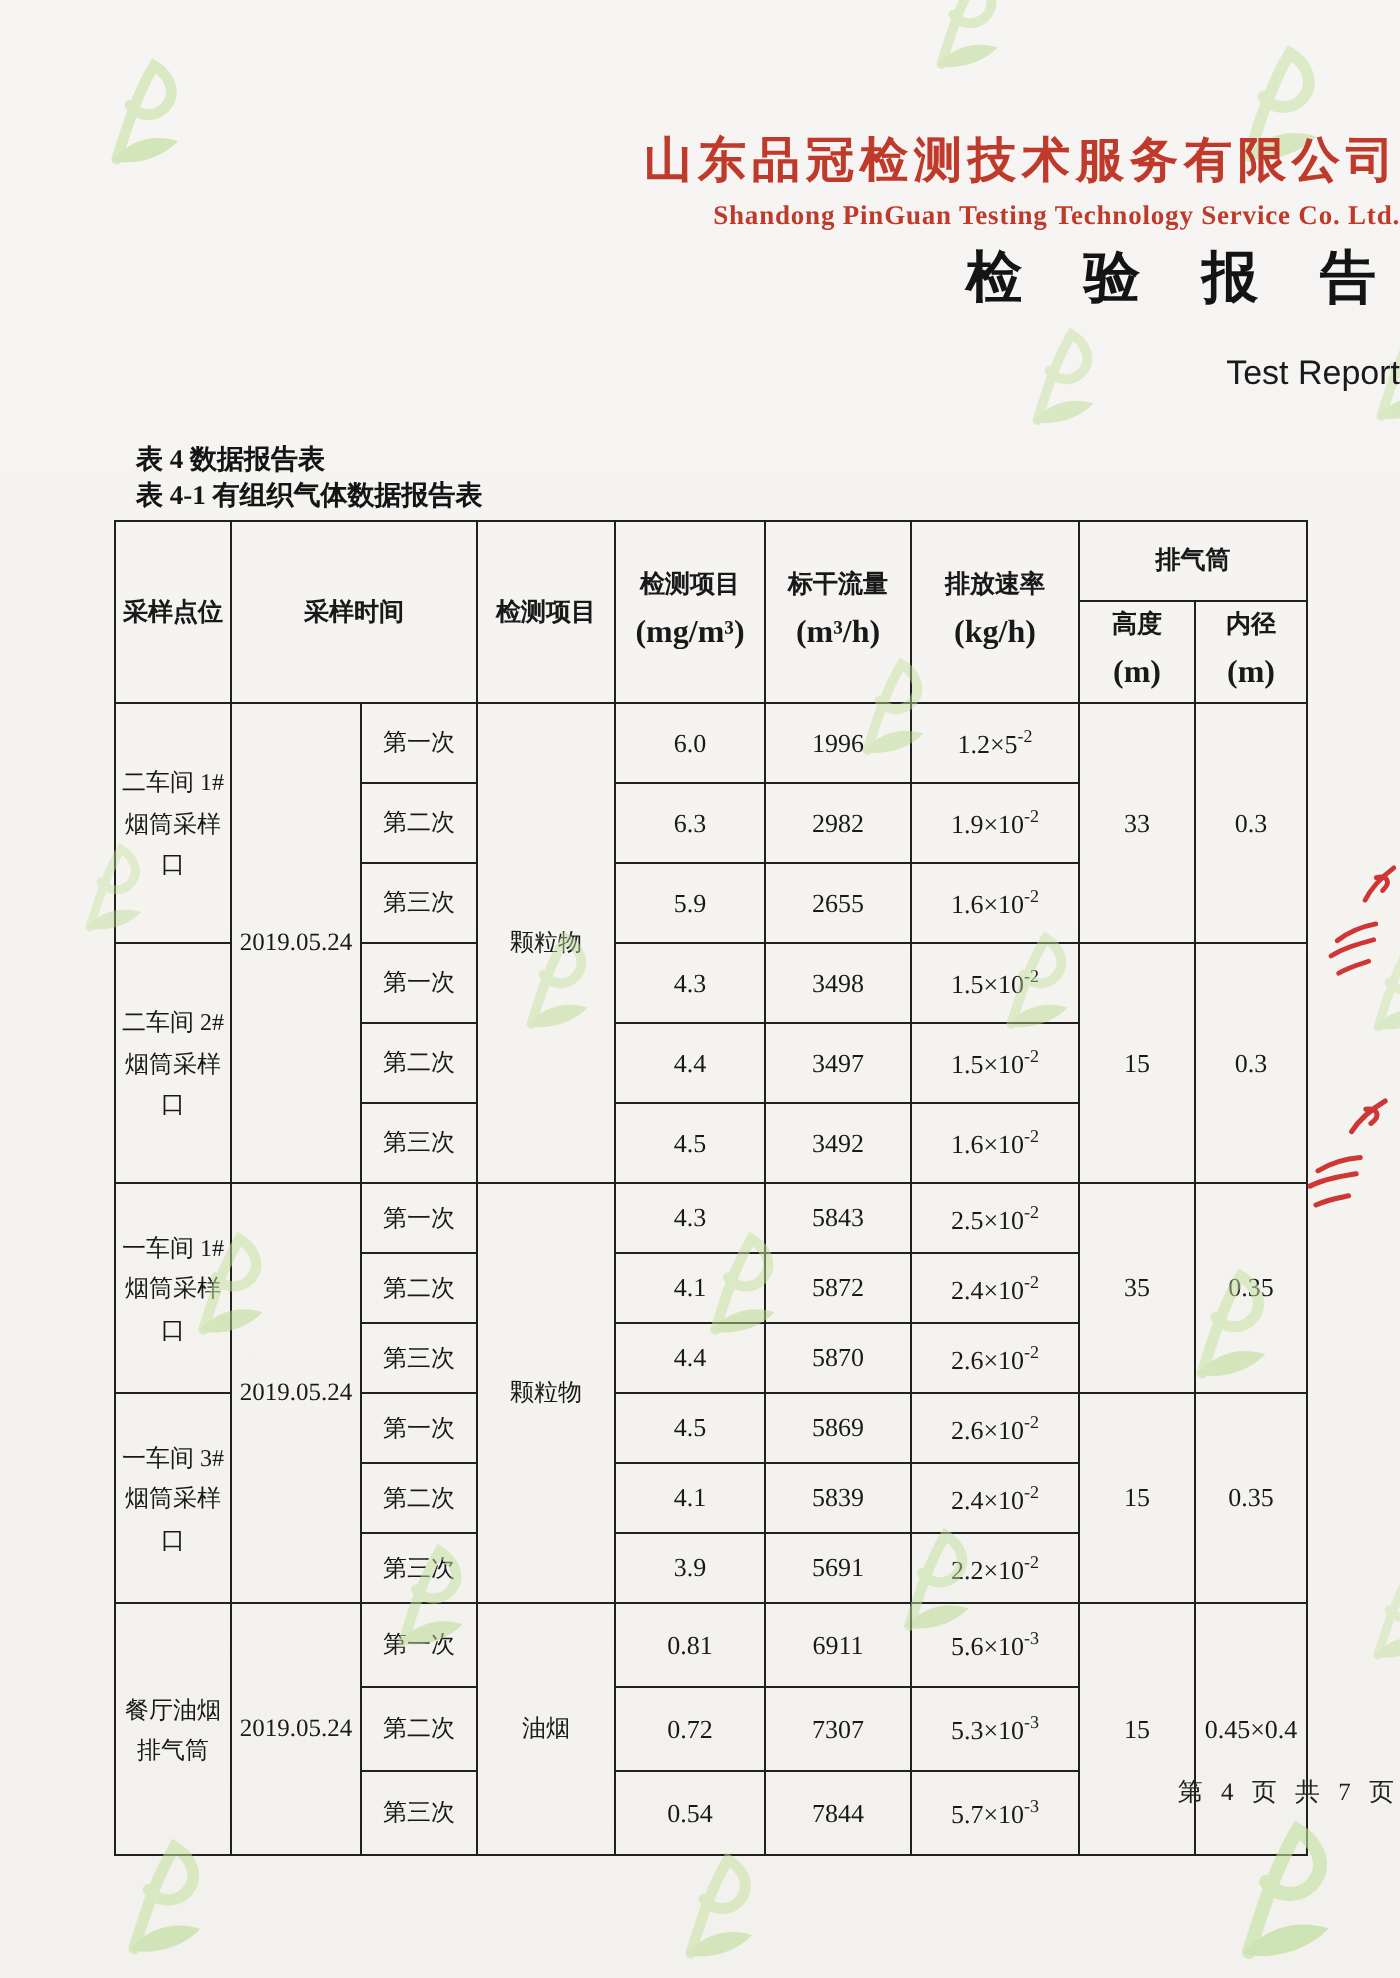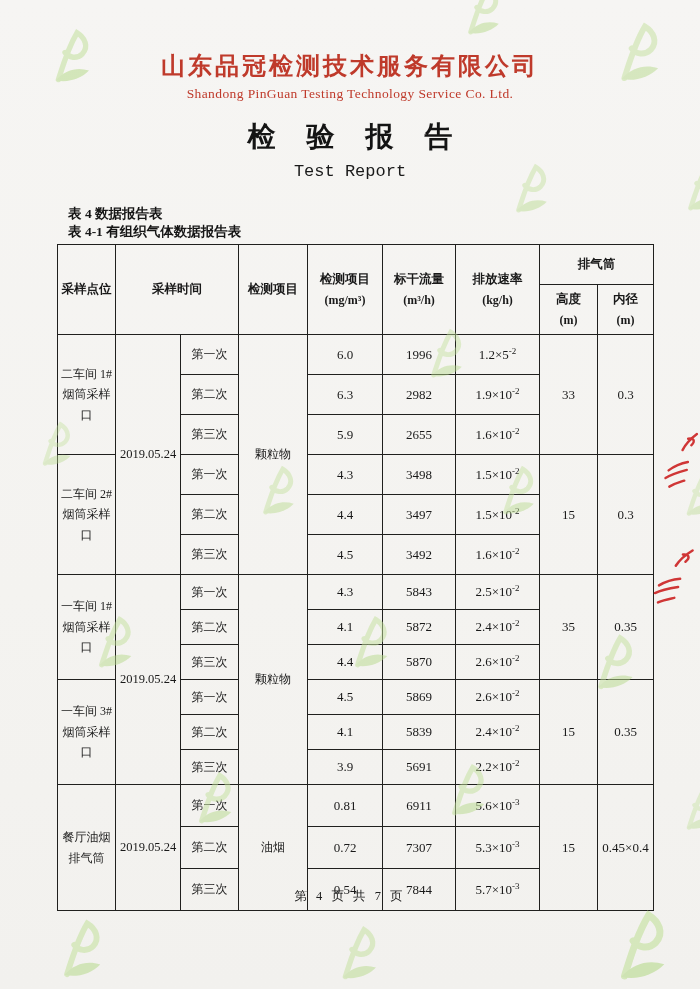--- a/index.html
+++ b/index.html
@@ -8,68 +8,68 @@
     position:relative;
     width:700px;height:989px;
     background:linear-gradient(180deg,#f6f5f3 0%,#f4f3f0 60%,#f2f1ee 100%);
     overflow:hidden;
     font-family:"Liberation Serif","DejaVu Serif",serif;
     color:#1c1c1c;
   }
   
   .wm{position:absolute;pointer-events:none;}
   
-  .hdr{position:relative;text-align:center;padding-top:50px;}
+  .hdr{position:relative;text-align:right;padding-top:64px;}
   .company-cn{
     font-size:24px;font-weight:bold;letter-spacing:3px;
     color:#bf3a2b;
   }
   .company-en{
-    margin-top:4px;font-size:13.5px;font-weight:normal;color:#bf3a2b;
+    margin-top:4px;font-size:13.5px;font-weight:bold;color:#bf3a2b;
     letter-spacing:.4px;
   }
   .title-cn{
-    margin-top:16px;font-size:28px;font-weight:bold;letter-spacing:12px;
+    margin-top:4px;font-size:28px;font-weight:bold;letter-spacing:12px;
     color:#141414;text-indent:12px;
   }
   .title-en{
-    margin-top:6px;font-size:17px;
-    font-family:Liberation Mono, monospace;
+    margin-top:19px;font-size:17px;
+    font-family:Liberation Sans, sans-serif;
     color:#1a1a1a;
   }
   .captions{margin:24px 0 3px 68px;font-size:13.5px;font-weight:bold;line-height:18px;color:#151515;}
   
   table.rpt{
     border-collapse:collapse;table-layout:fixed;
     margin-left:57px;width:596px;
     font-size:12px;color:#191919;
   }
   table.rpt th,table.rpt td{
     border:1.6px solid #20201e;
     text-align:center;vertical-align:middle;
     padding:1px 2px;
     background:transparent;
     font-weight:normal;
     overflow:hidden;
   }
   table.rpt th{font-weight:bold;font-size:12.5px;line-height:1.7;}
-  .unit{font-weight:bold;font-size:12px;}
+  .unit{font-weight:bold;font-size:16px;}
   td.num{font-size:13px;}
   td.point{line-height:1.7;}
   td.date{word-break:break-all;font-size:12.5px;font-family:Liberation Serif, serif;}
   sup{font-size:9px;}
   tr.h40{height:40px;}
   tr.h35{height:35px;}
   tr.h42{height:42px;}
   tr.hh1{height:40px;}
   tr.hh2{height:50px;}
   
   .footer{
     position:absolute;left:0;top:888px;width:700px;
-    text-align:center;font-size:12.5px;letter-spacing:3px;color:#202020;
+    text-align:right;font-size:12.5px;letter-spacing:3px;color:#202020;
   }
   
   .red-mark{position:absolute;pointer-events:none;}
 </style>
 </head>
 <body>
 
 <svg width="0" height="0" style="position:absolute">
   <defs>
     <g id="pg-logo">

